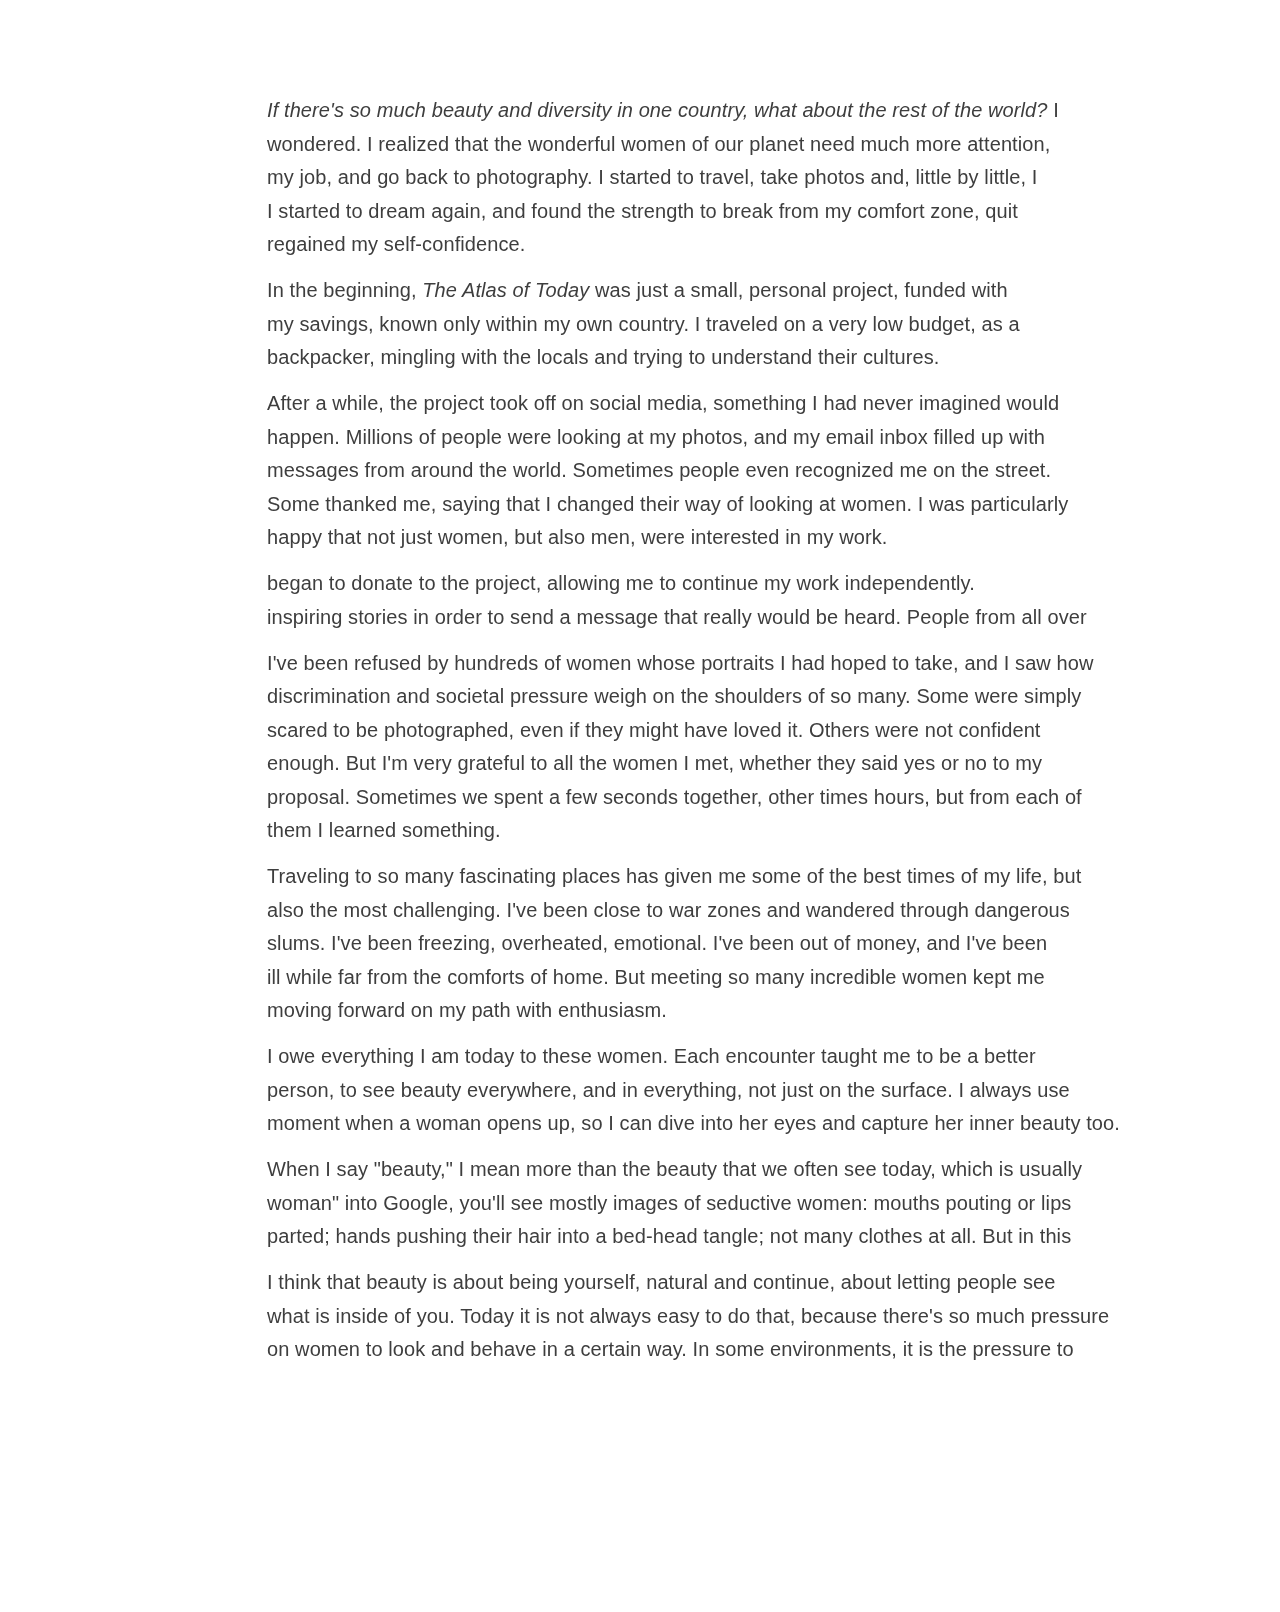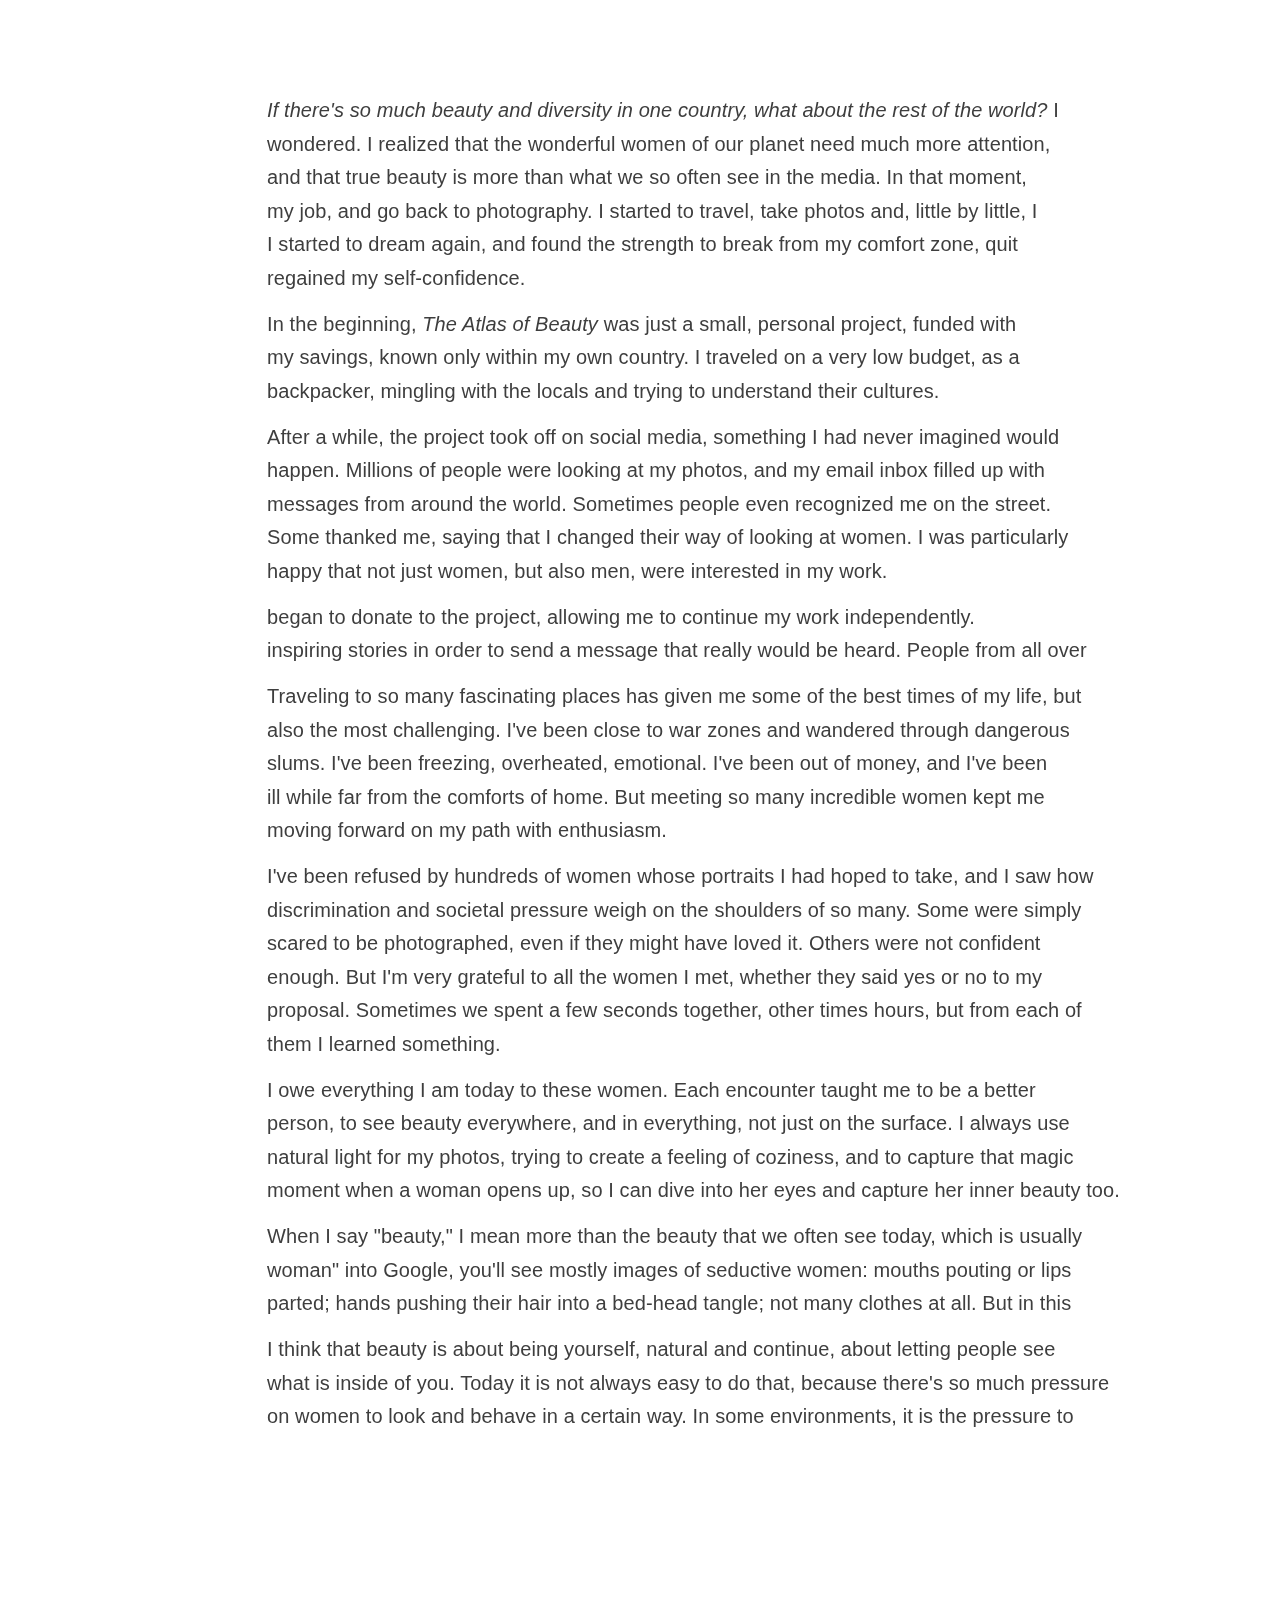--- a/index.html
+++ b/index.html
@@ -35,60 +35,58 @@
   }
 </style>
 </head>
 <body>
 
 <div class="page">
   <div class="text-block">
       <p class="para">
         <span class="line"><span class="em">If there's so much beauty and diversity in one country, what about the rest of the world?</span><span> I</span></span>
         <span class="line"><span>wondered. I realized that the wonderful women of our planet need much more attention,</span></span>
-        <span class="line"><span>and that true beauty is more than what we so often see in the media. In that moment,</span></span>
         <span class="line"><span>my job, and go back to photography. I started to travel, take photos and, little by little, I</span></span>
         <span class="line"><span>I started to dream again, and found the strength to break from my comfort zone, quit</span></span>
         <span class="line"><span>regained my self-confidence.</span></span>
       </p>
       <p class="para">
-        <span class="line"><span>In the beginning, </span><span class="em">The Atlas of Beauty</span><span> was just a small, personal project, funded with</span></span>
+        <span class="line"><span>In the beginning, </span><span class="em">The Atlas of Today</span><span> was just a small, personal project, funded with</span></span>
         <span class="line"><span>my savings, known only within my own country. I traveled on a very low budget, as a</span></span>
         <span class="line"><span>backpacker, mingling with the locals and trying to understand their cultures.</span></span>
       </p>
       <p class="para">
         <span class="line"><span>After a while, the project took off on social media, something I had never imagined would</span></span>
         <span class="line"><span>happen. Millions of people were looking at my photos, and my email inbox filled up with</span></span>
         <span class="line"><span>messages from around the world. Sometimes people even recognized me on the street.</span></span>
         <span class="line"><span>Some thanked me, saying that I changed their way of looking at women. I was particularly</span></span>
         <span class="line"><span>happy that not just women, but also men, were interested in my work.</span></span>
       </p>
       <p class="para">
         <span class="line"><span>began to donate to the project, allowing me to continue my work independently.</span></span>
         <span class="line"><span>inspiring stories in order to send a message that really would be heard. People from all over</span></span>
       </p>
       <p class="para">
-        <span class="line"><span>Traveling to so many fascinating places has given me some of the best times of my life, but</span></span>
-        <span class="line"><span>also the most challenging. I've been close to war zones and wandered through dangerous</span></span>
-        <span class="line"><span>slums. I've been freezing, overheated, emotional. I've been out of money, and I've been</span></span>
-        <span class="line"><span>ill while far from the comforts of home. But meeting so many incredible women kept me</span></span>
-        <span class="line"><span>moving forward on my path with enthusiasm.</span></span>
-      </p>
-      <p class="para">
         <span class="line"><span>I've been refused by hundreds of women whose portraits I had hoped to take, and I saw how</span></span>
         <span class="line"><span>discrimination and societal pressure weigh on the shoulders of so many. Some were simply</span></span>
         <span class="line"><span>scared to be photographed, even if they might have loved it. Others were not confident</span></span>
         <span class="line"><span>enough. But I'm very grateful to all the women I met, whether they said yes or no to my</span></span>
         <span class="line"><span>proposal. Sometimes we spent a few seconds together, other times hours, but from each of</span></span>
         <span class="line"><span>them I learned something.</span></span>
       </p>
       <p class="para">
+        <span class="line"><span>Traveling to so many fascinating places has given me some of the best times of my life, but</span></span>
+        <span class="line"><span>also the most challenging. I've been close to war zones and wandered through dangerous</span></span>
+        <span class="line"><span>slums. I've been freezing, overheated, emotional. I've been out of money, and I've been</span></span>
+        <span class="line"><span>ill while far from the comforts of home. But meeting so many incredible women kept me</span></span>
+        <span class="line"><span>moving forward on my path with enthusiasm.</span></span>
+      </p>
+      <p class="para">
         <span class="line"><span>I owe everything I am today to these women. Each encounter taught me to be a better</span></span>
         <span class="line"><span>person, to see beauty everywhere, and in everything, not just on the surface. I always use</span></span>
-        <span class="line"><span>natural light for my photos, trying to create a feeling of coziness, and to capture that magic</span></span>
         <span class="line"><span>moment when a woman opens up, so I can dive into her eyes and capture her inner beauty too.</span></span>
       </p>
       <p class="para">
         <span class="line"><span>When I say "beauty," I mean more than the beauty that we often see today, which is usually</span></span>
         <span class="line"><span>woman" into Google, you'll see mostly images of seductive women: mouths pouting or lips</span></span>
         <span class="line"><span>parted; hands pushing their hair into a bed-head tangle; not many clothes at all. But in this</span></span>
       </p>
       <p class="para">
         <span class="line"><span>I think that beauty is about being yourself, natural and continue, about letting people see</span></span>
         <span class="line"><span>what is inside of you. Today it is not always easy to do that, because there's so much pressure</span></span>

